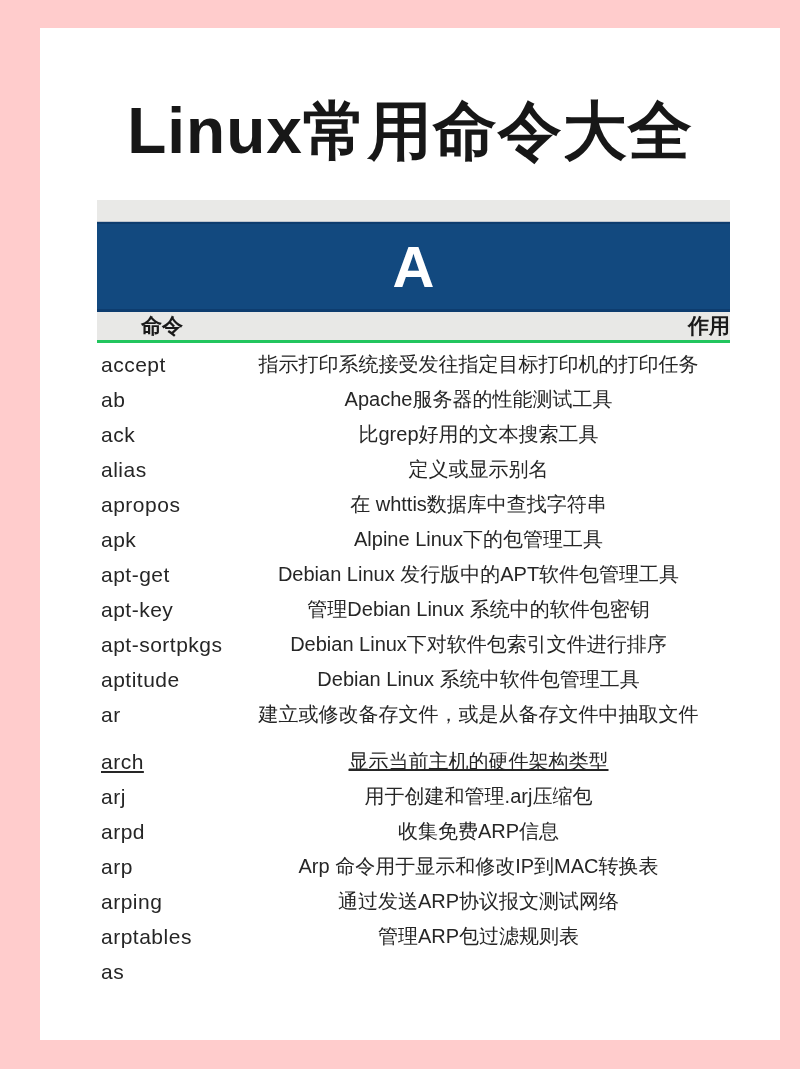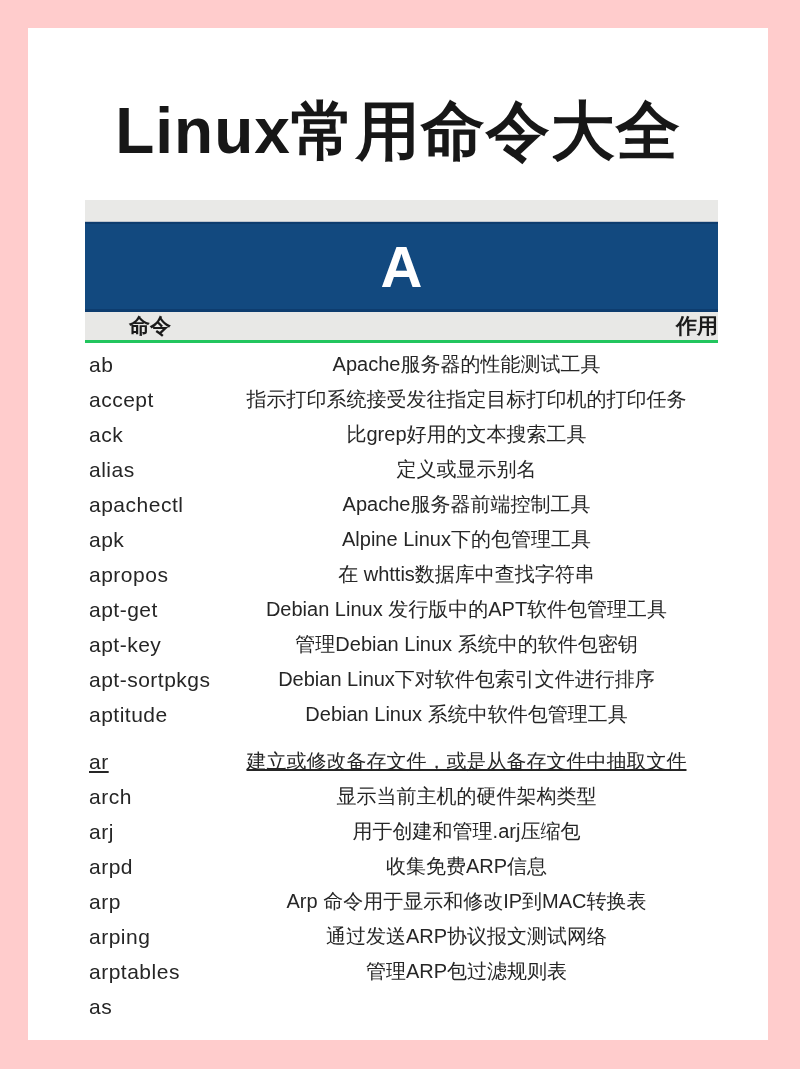--- a/index.html
+++ b/index.html
@@ -9,21 +9,21 @@
   }
   .stage {
     position: relative;
     width: 800px;
     height: 1069px;
     background: #ffcccc;
     overflow: hidden;
   }
   .card {
     position: absolute;
-    left: 28px;
+    left: 40px;
     top: 28px;
     width: 740px;
     height: 1012px;
     background: #ffffff;
   }
   .poster-title {
     margin: 0;
     position: absolute;
     left: 0;
     top: 60px;
@@ -126,55 +126,51 @@
         <span class="letter">A</span>
       </div>
 
       <div class="header-row">
         <div class="h-cmd">命令</div>
         <div class="h-desc">作用</div>
       </div>
 
       <div class="rows" id="rows">
   <div class="row">
+    <div class="c-cmd">accept</div>
+    <div class="c-desc">指示打印系统接受发往指定目标打印机的打印任务</div>
+  </div>
+
+  <div class="row">
     <div class="c-cmd">ab</div>
     <div class="c-desc">Apache服务器的性能测试工具</div>
   </div>
 
   <div class="row">
-    <div class="c-cmd">accept</div>
-    <div class="c-desc">指示打印系统接受发往指定目标打印机的打印任务</div>
-  </div>
-
-  <div class="row">
     <div class="c-cmd">ack</div>
     <div class="c-desc">比grep好用的文本搜索工具</div>
   </div>
 
   <div class="row">
     <div class="c-cmd">alias</div>
     <div class="c-desc">定义或显示别名</div>
   </div>
 
-  <div class="row">
-    <div class="c-cmd">apachectl</div>
-    <div class="c-desc">Apache服务器前端控制工具</div>
+
+  <div class="row">
+    <div class="c-cmd">apropos</div>
+    <div class="c-desc">在 whttis数据库中查找字符串</div>
   </div>
 
   <div class="row">
     <div class="c-cmd">apk</div>
     <div class="c-desc">Alpine Linux下的包管理工具</div>
   </div>
 
   <div class="row">
-    <div class="c-cmd">apropos</div>
-    <div class="c-desc">在 whttis数据库中查找字符串</div>
-  </div>
-
-  <div class="row">
     <div class="c-cmd">apt-get</div>
     <div class="c-desc">Debian Linux 发行版中的APT软件包管理工具</div>
   </div>
 
   <div class="row">
     <div class="c-cmd">apt-key</div>
     <div class="c-desc">管理Debian Linux 系统中的软件包密钥</div>
   </div>
 
   <div class="row">

